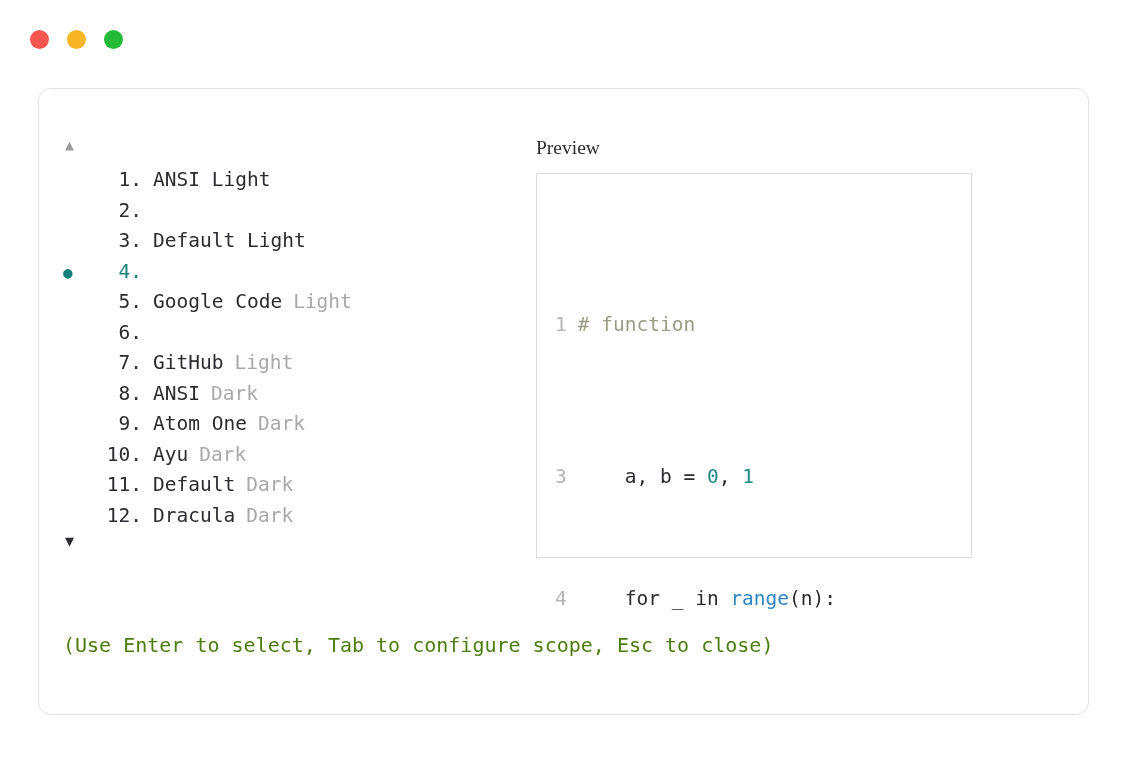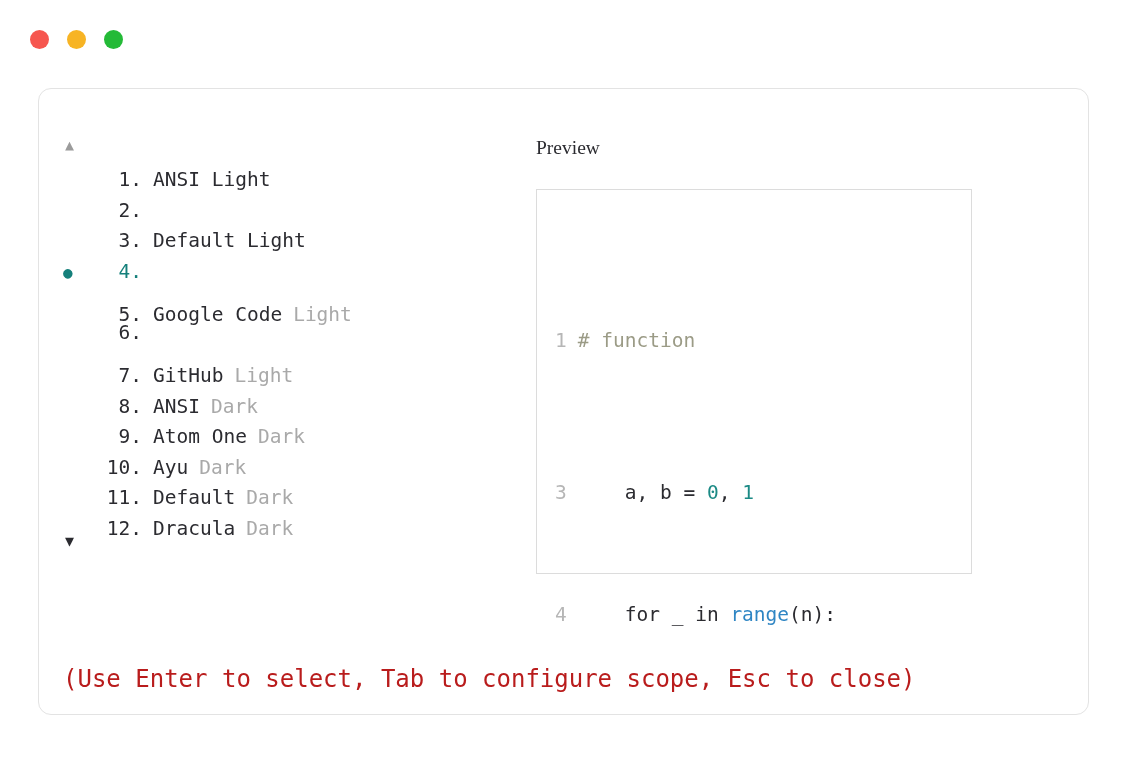--- a/index.html
+++ b/index.html
@@ -109,42 +109,41 @@
   .idx-cell {
     width: 52px;
     flex: 0 0 52px;
     text-align: right;
     white-space: pre;
   }
   .name-cell {
     padding-left: 11px;
     white-space: pre;
   }
-  .mode-dim { color: #a9a9a9; margin-top: 13px; }
+  .mode-dim { color: #a9a9a9; }
   .theme-row.selected,
   .theme-row.selected .idx-cell,
   .theme-row.selected .name-cell { color: #15807b; }
 
   
   .hint {
     position: absolute;
     left: 24px;
     top: 543px;
-    font-size: 24px;
+    font-size: 20px;
     line-height: 26px;
-    color: #b91c1c;
-    white-space: pre;
-    margin-top: 34px;
+    color: #4d7c0f;
+    white-space: pre;
   }
 
   
   .preview-box {
     position: absolute;
     left: 497px;
-    top: 100px;
+    top: 84px;
     width: 436px;
     height: 385px;
     box-sizing: border-box;
     background: #ffffff;
     border: 1px solid #dcdcdc;
   }
   .code {
     position: absolute;
     left: 18px;
     top: 44px;

